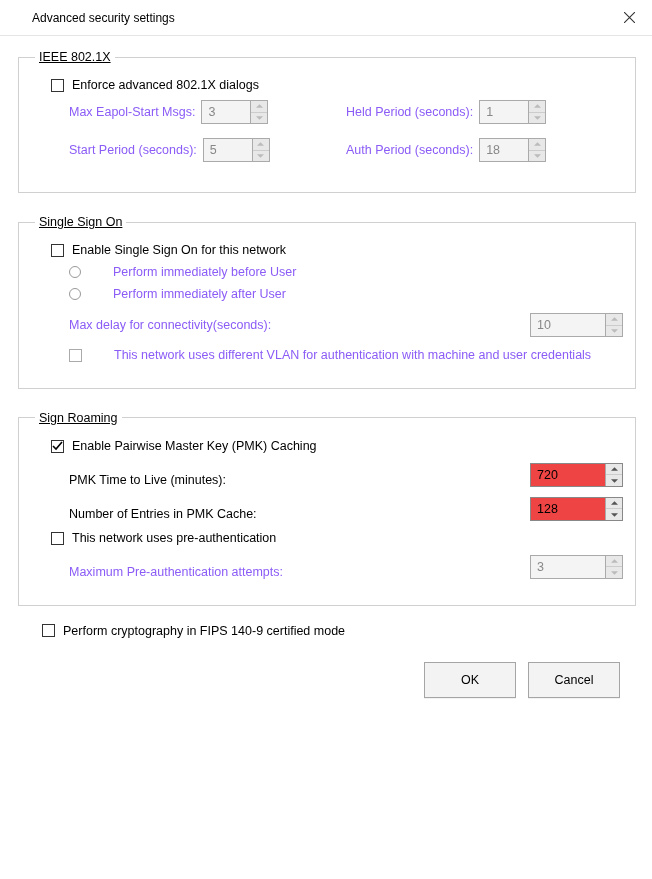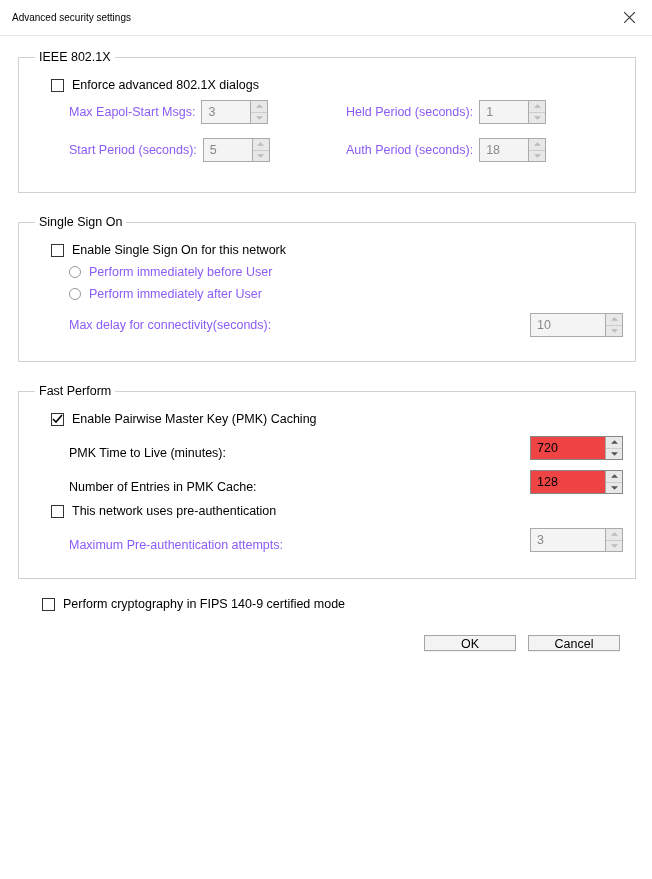--- a/index.html
+++ b/index.html
@@ -15,21 +15,22 @@
   }
   .titlebar {
     height: 36px;
     display: flex;
     align-items: center;
     justify-content: space-between;
     padding: 0 0 0 12px;
     border-bottom: 1px solid #e5e5e5;
   }
   .titlebar-title {
-    font-size: 10px;
+    font-size: 12px;
+    margin-left: 20px;
   }
   .close-btn {
     width: 46px;
     height: 32px;
     display: flex;
     align-items: center;
     justify-content: center;
     cursor: default;
   }
   .close-btn svg { width: 11px; height: 11px; }
@@ -40,20 +41,21 @@
     border: 1px solid #d0d0d0;
     border-radius: 0;
     margin: 0 0 22px 0;
     padding: 10px 12px 16px 12px;
     position: relative;
   }
   fieldset.group > legend {
     font-size: 12.5px;
     padding: 0 4px;
     margin-left: 4px;
+    text-decoration: underline;
   }
   .chk {
     width: 13px;
     height: 13px;
     border: 1px solid #333;
     background: #fff;
     margin-right: 8px;
     display: inline-flex;
     align-items: center;
     justify-content: center;
@@ -122,20 +124,21 @@
   }
   .spin .arrow:last-child { border-bottom: none; }
   .spin .arrow svg { width: 7px; height: 4px; fill: #555; }
   .spin.disabled .arrow svg { fill: #bbb; }
   .spacer { flex: 1; }
   .sso-row {
     display: flex;
     align-items: center;
     padding-left: 38px;
     margin: 8px 0;
+    gap: 24px;
   }
   .fr-row {
     display: flex;
     align-items: flex-end;
     padding-left: 38px;
     margin: 10px 0;
   }
   .top-chk-row {
     display: flex;
     align-items: flex-start;
@@ -149,21 +152,21 @@
   }
   .footer {
     display: flex;
     justify-content: flex-end;
     gap: 12px;
     padding: 6px 16px 0 0;
     margin-top: 8px;
   }
   .btn {
     min-width: 92px;
-    height: 16px;
+    height: 36px;
     border: 1px solid #a5a5a5;
     background: #f3f3f3;
     font-family: inherit;
     font-size: 12.5px;
     cursor: default;
     box-shadow: 0 1px 0 rgba(0,0,0,0.05);
   }
   .fips-row {
     display: flex;
     align-items: center;
@@ -294,24 +297,28 @@
               </svg>
             </div>
           <div class="arrow">
               <svg viewBox="0 0 8 4">
                 <path d="M0 0 L4 4 L8 0 Z"></path>
               </svg>
             </div>
         </div>
       </div>
     </div>
+    <div class="sso-row" style="align-items:flex-start; margin-top:10px;">
+      <span class="chk disabled" style="margin-top:2px;"></span>
+      <span class="label disabled-text multiline" style="max-width:480px;">This network uses different VLAN for authentication with machine and user credentials</span>
+    </div>
   </fieldset>
 
   <fieldset class="group">
-    <legend>Fast Perform</legend>
+    <legend>Sign Roaming</legend>
     <div class="top-chk-row">
       <span class="chk">
         <svg viewBox="0 0 11 11">
             <path d="M1 5 L4 8 L10 1" stroke="#000" stroke-width="1.6" fill="none"></path>
           </svg>
       </span>
       <span class="label">Enable Pairwise Master Key (PMK) Caching</span>
     </div>
     <div class="fr-row">
       <span class="label">PMK Time to Live (minutes):</span>

